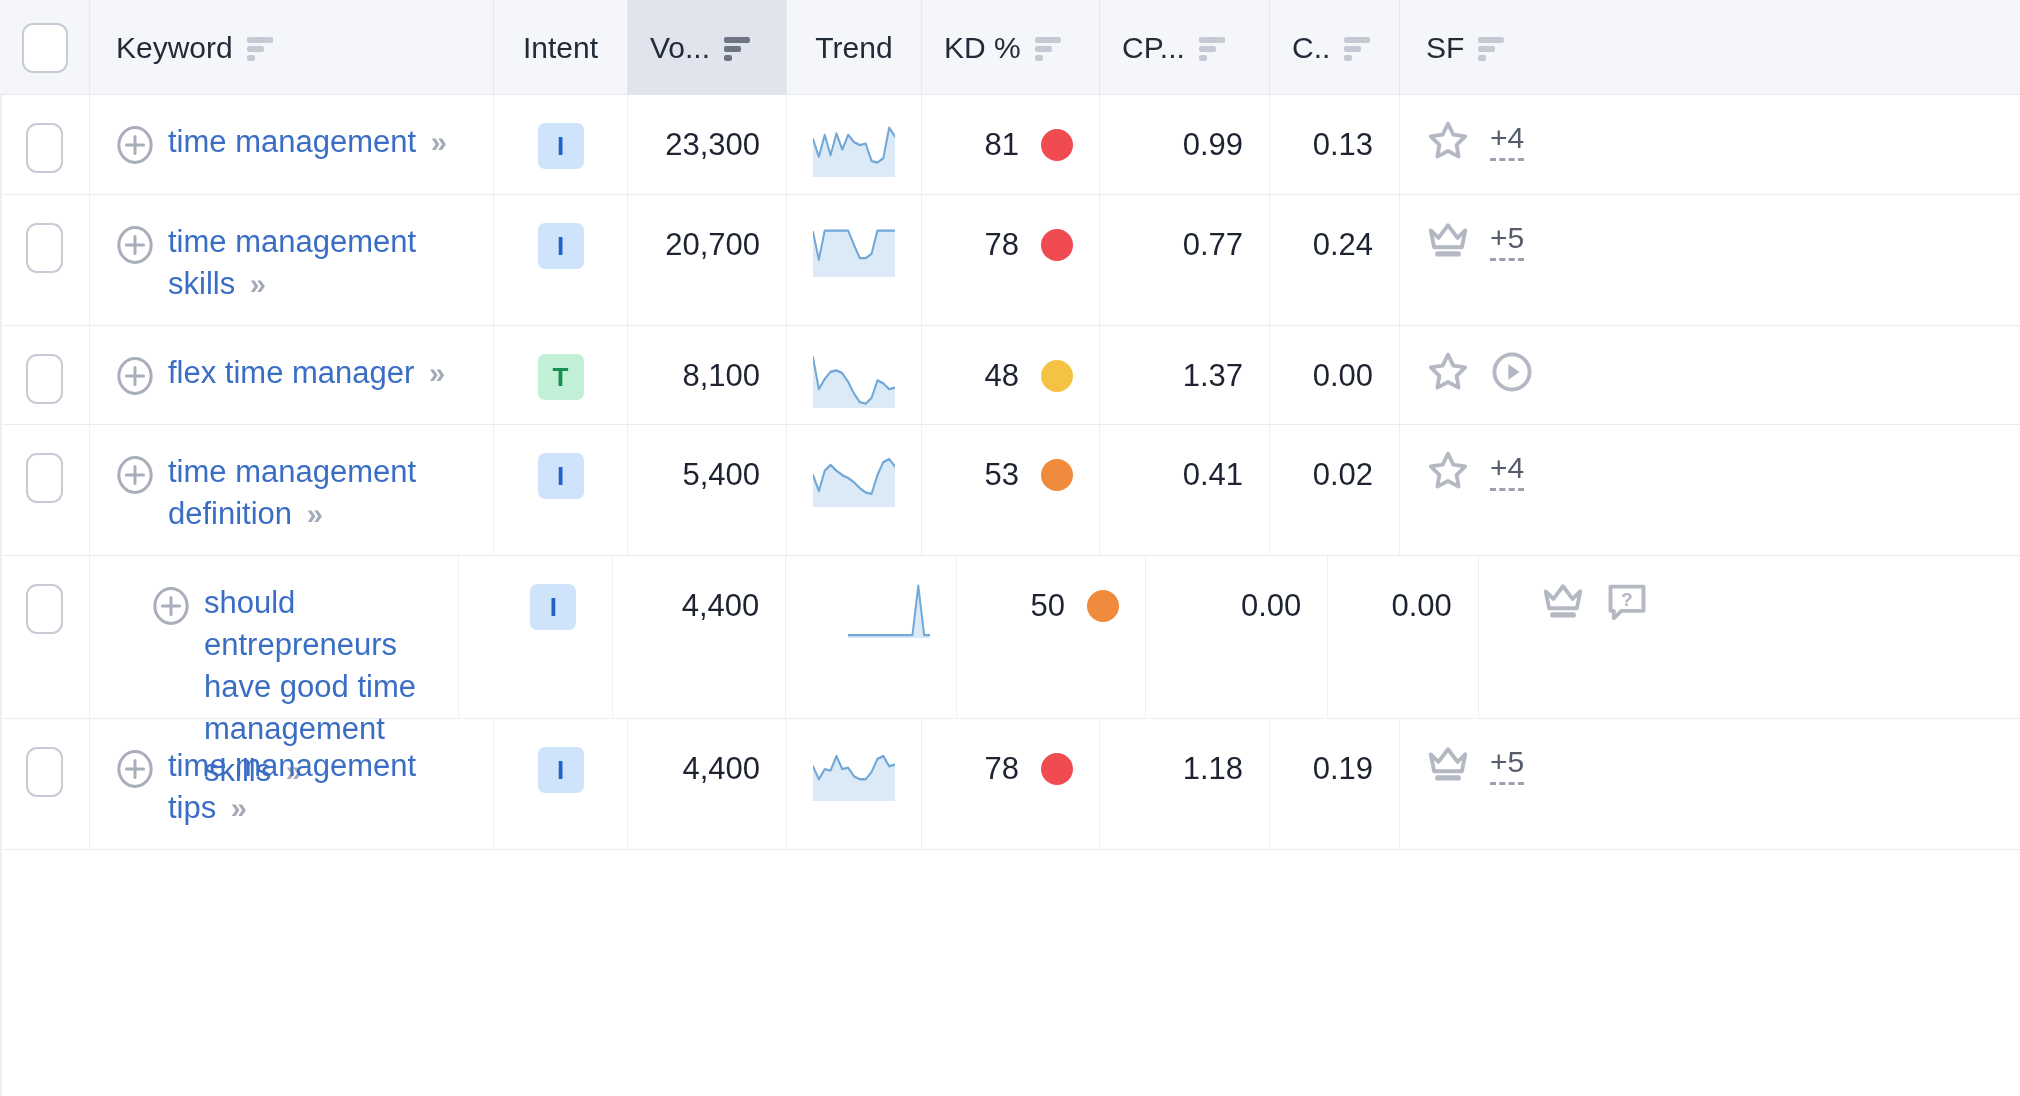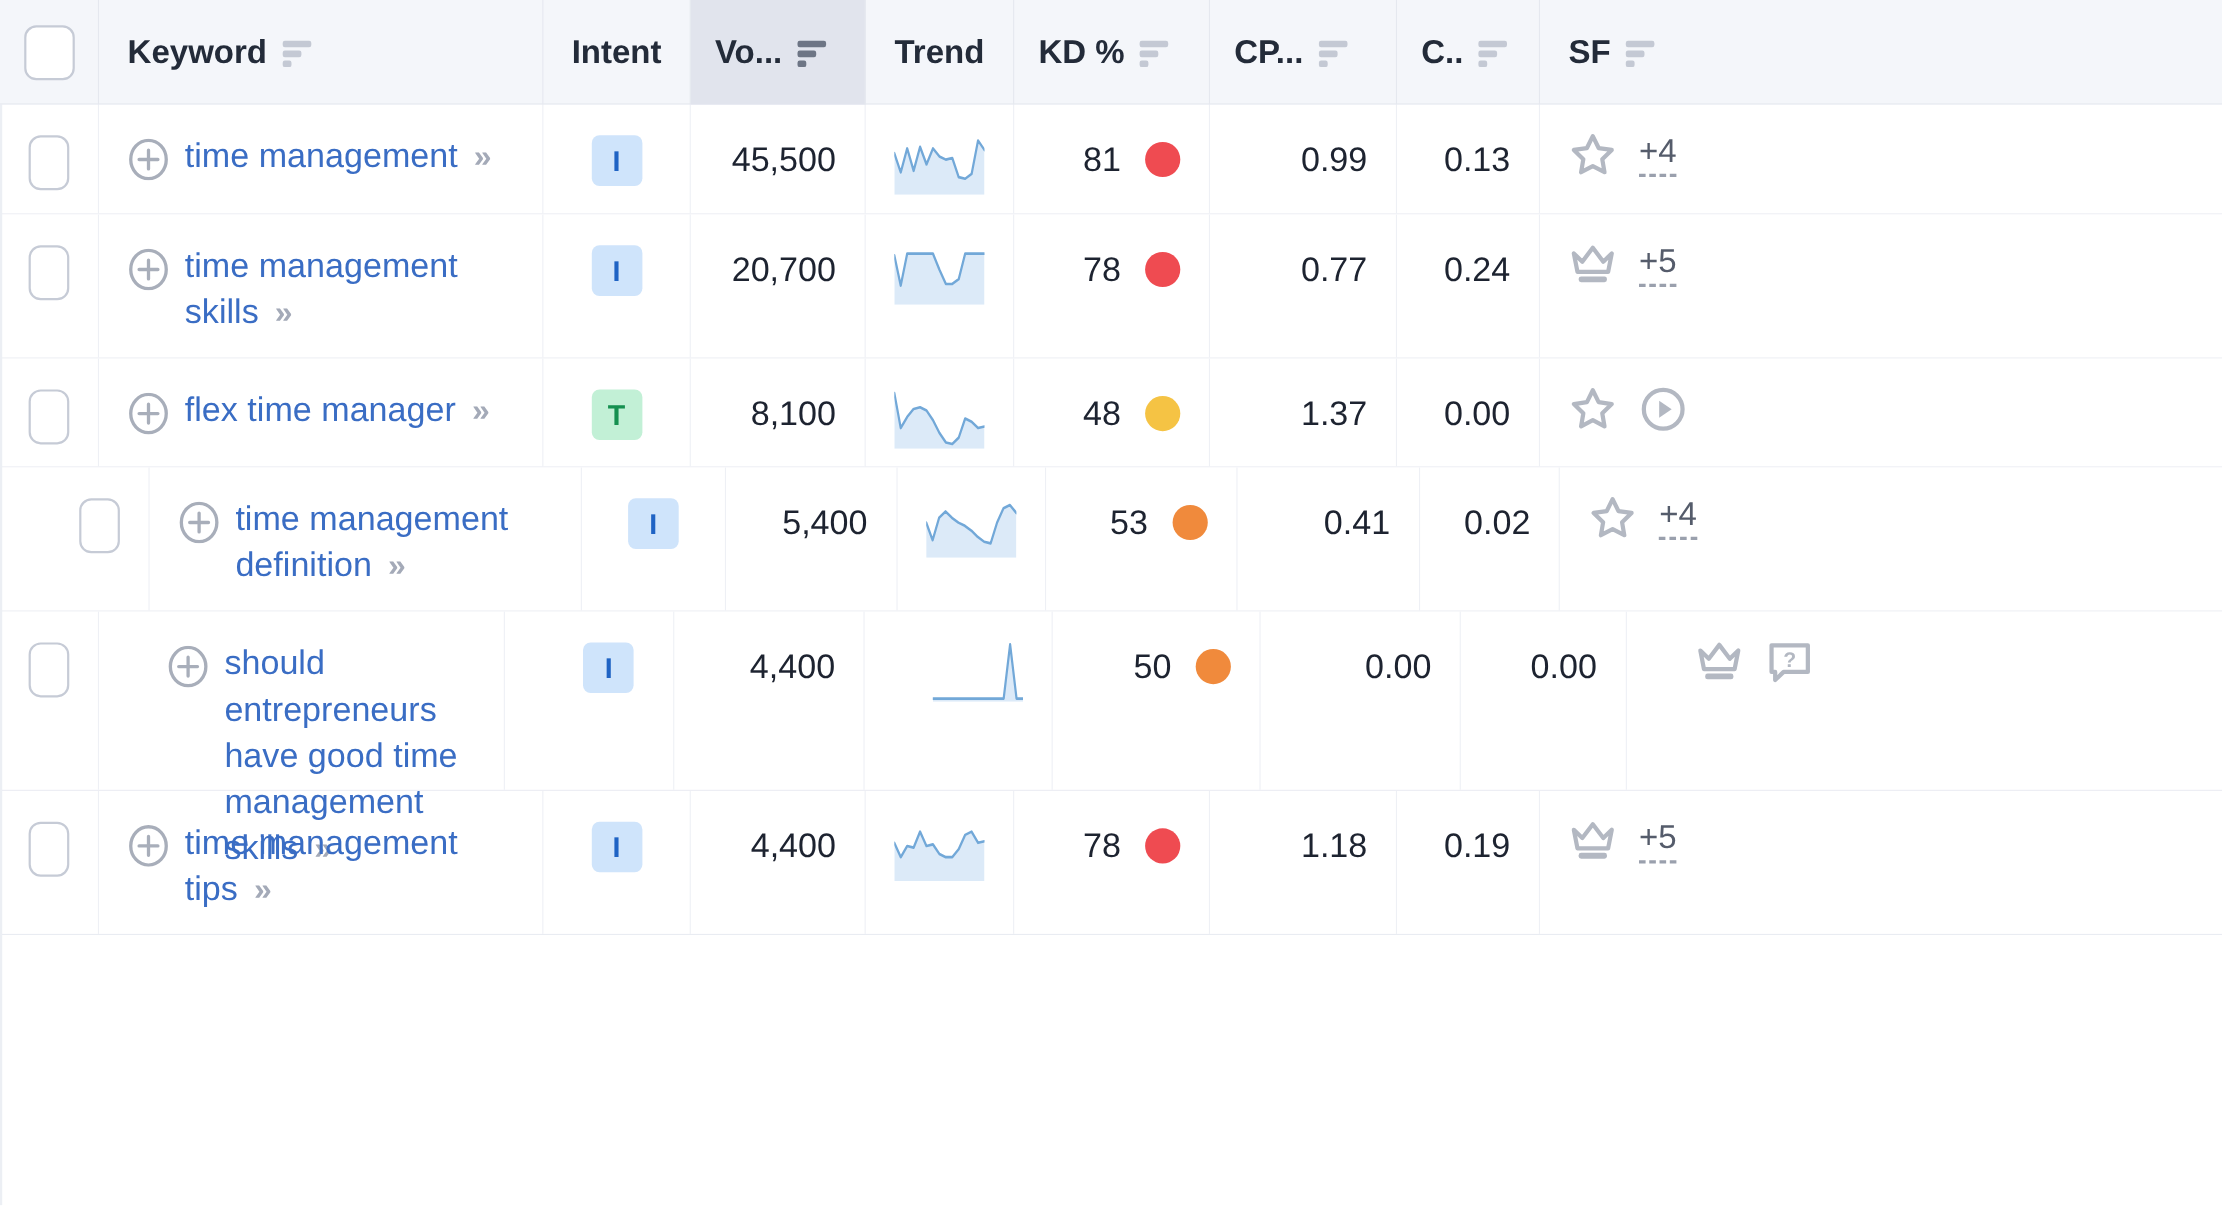--- a/index.html
+++ b/index.html
@@ -28,21 +28,21 @@
     position: relative;
   }
   .th {
     display: flex;
     align-items: center;
     height: 95px;
     border-right: 1px solid #e5e8ef;
     padding: 0 26px;
     font-size: 30px;
     color: #232b39;
-    font-weight: 700;
+    font-weight: 400;
     position: relative;
     white-space: nowrap;
   }
   .th.active { background: #e1e4ed; }
   .th .lbl { margin-right: 14px; }
 
   
   .sorticon {
     display: inline-block;
     width: 26px;
@@ -97,21 +97,21 @@
     font-size: 31px;
     color: #1d2330;
     padding-top: 32px;
   }
   .td.center { justify-content: center; align-items: flex-start; }
   .td.num { justify-content: flex-end; }
 
   .r1 { height: 100px; }
   .r2 { height: 131px; }
   .r3 { height: 99px; }
-  .r4 { height: 131px; padding-left: 46px; }
+  .r4 { height: 131px; }
   .r5 { height: 163px; gap: 36px; }
   .r6 { height: 131px; }
 
   
   .kwcell {
     display: flex;
     align-items: flex-start;
     padding-top: 26px;
   }
   .plusicon {
@@ -271,21 +271,21 @@
           <svg class="plusicon" viewBox="0 0 24 24">
             <ellipse cx="12" cy="12" rx="10.2" ry="11" fill="none" stroke="#a8aeba" stroke-width="1.9"></ellipse>
             <path d="M12 6.6v10.8M6.6 12h10.8" stroke="#a8aeba" stroke-width="1.9" stroke-linecap="round"></path>
           </svg>
           <span class="kwtext">time management <span class="chev">»</span></span>
         </div>
         <div class="td c-intent center" style="padding-top:28px">
           <span class="badge i">I</span>
         </div>
         <div class="td c-vol num">
-          <span>45,500</span>
+          <span>23,300</span>
         </div>
         <div class="td c-trend center" style="padding-top:24px">
           <svg class="spark" viewBox="0 0 97 58" preserveAspectRatio="none">
             <polygon points="0,58 0.00,20.30 6.93,37.70 13.86,15.95 20.79,36.25 27.71,14.50 34.64,30.45 41.57,15.95 48.50,23.20 55.43,26.10 62.36,24.65 69.29,42.05 76.21,43.50 83.14,39.15 90.07,8.70 97.00,17.40 97,58" fill="#dceaf8"></polygon>
             <polyline points="0.00,20.30 6.93,37.70 13.86,15.95 20.79,36.25 27.71,14.50 34.64,30.45 41.57,15.95 48.50,23.20 55.43,26.10 62.36,24.65 69.29,42.05 76.21,43.50 83.14,39.15 90.07,8.70 97.00,17.40" fill="none" stroke="#72a8d8" stroke-width="2.4" stroke-linejoin="round" stroke-linecap="round"></polyline>
           </svg>
         </div>
         <div class="td c-kd">
           <span class="kdwrap">
             <span class="kdval">81</span>

